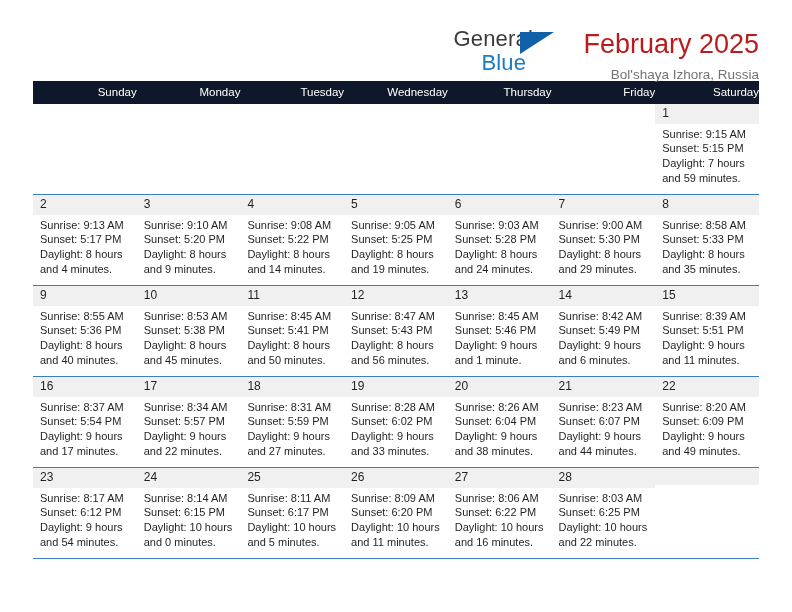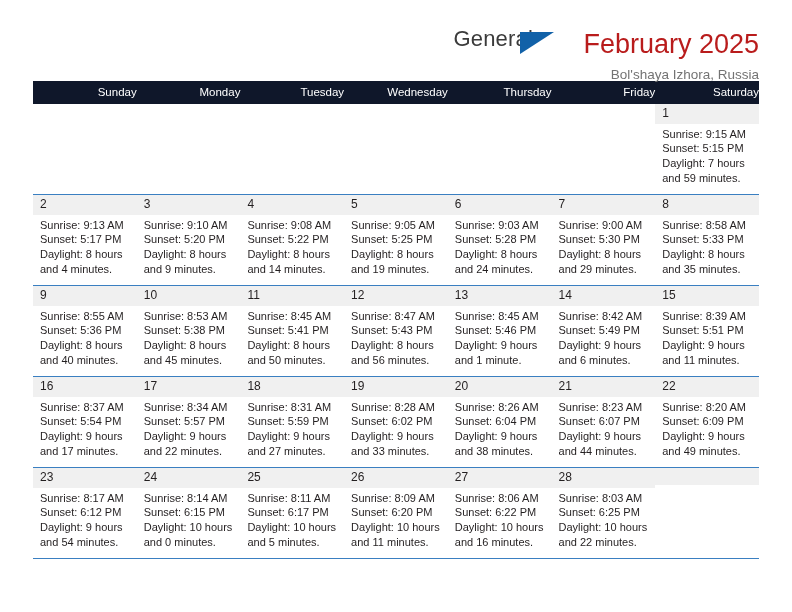--- a/index.html
+++ b/index.html
@@ -136,20 +136,21 @@
 </style>
 </head>
 <body>
 
 <div class="page">
 
   <div class="header">
     <div class="brand">
       <span class="brand-general">General</span>
       <span class="brand-triangle"></span>
+      <span class="brand-blue">Blue</span>
     </div>
     <div class="title-block">
       <h1 class="cal-title">February 2025</h1>
       <p class="cal-subtitle">Bol'shaya Izhora, Russia</p>
     </div>
   </div>
 
   <table class="calendar">
     <colgroup>
       <col>

